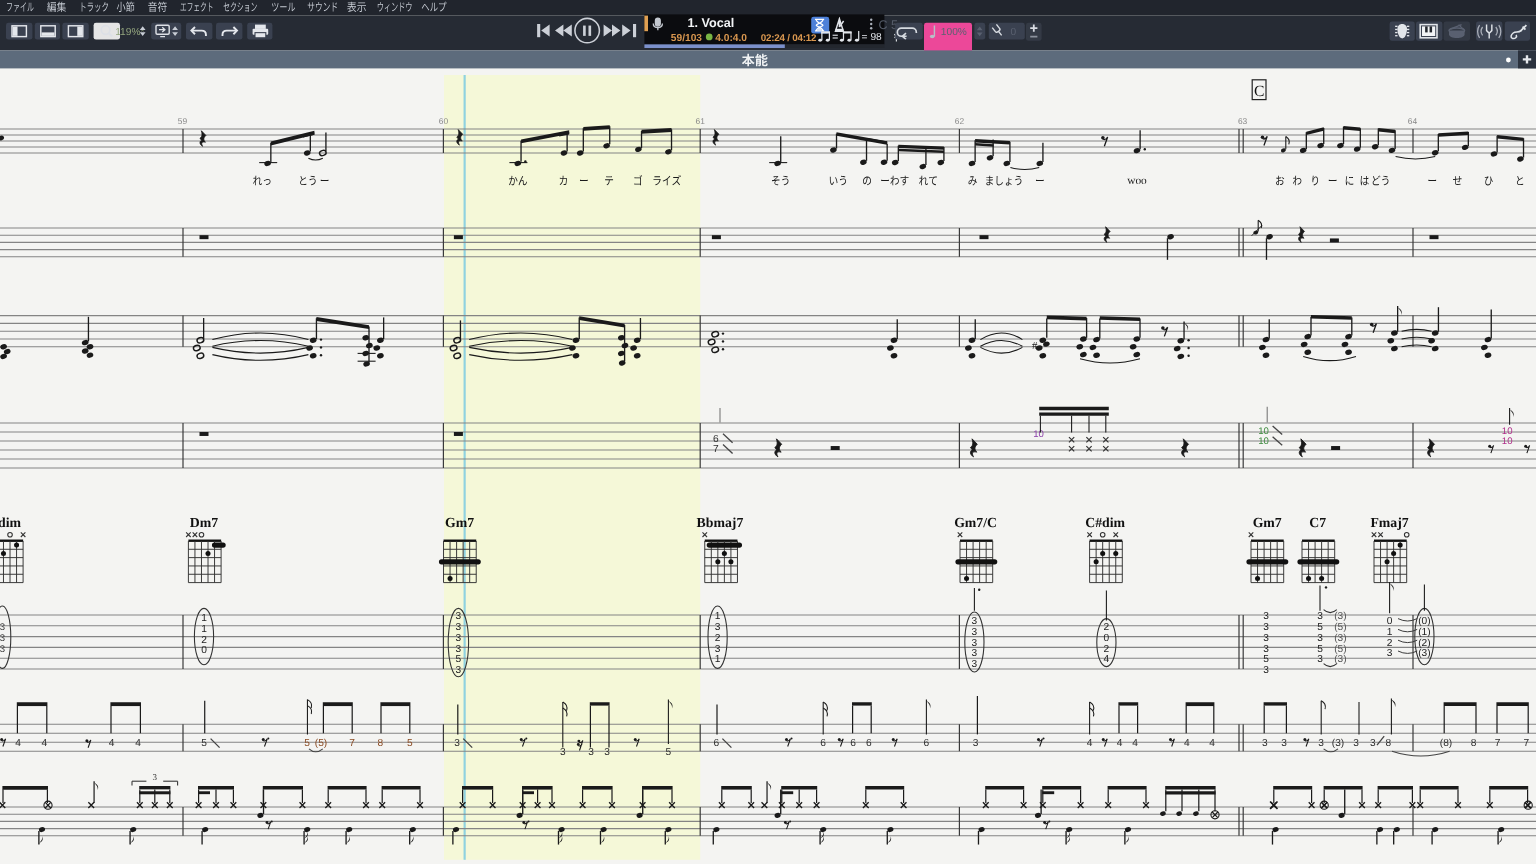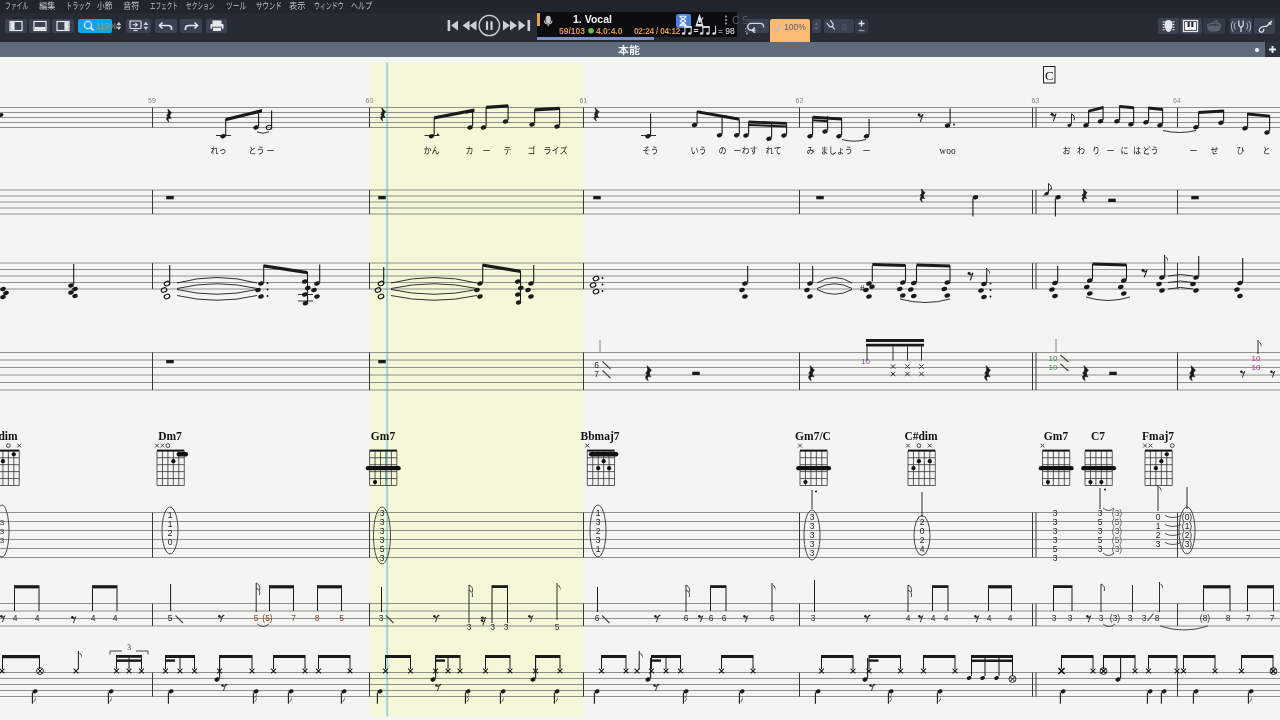--- a/index.html
+++ b/index.html
@@ -1097,21 +1097,21 @@
           <rect x="5.6" y="3.1" width="4" height="7.8" fill="#e4e7ec"></rect>
         </svg></div>
       <div style="position:absolute;left:28.5px;top:6px;width:21.5px;height:14px;background:#3a4150;border-radius:2px"><svg width="22" height="14" style="">
           <rect x="5" y="2.5" width="12" height="9" fill="none" stroke="#e4e7ec" stroke-width="1.2"></rect>
           <rect x="5.6" y="8" width="10.8" height="2.9" fill="#e4e7ec"></rect>
         </svg></div>
       <div style="position:absolute;left:52px;top:6px;width:21.5px;height:14px;background:#3a4150;border-radius:2px"><svg width="22" height="14" style="">
           <rect x="5" y="2.5" width="12" height="9" fill="none" stroke="#e4e7ec" stroke-width="1.2"></rect>
           <rect x="12.4" y="3.1" width="4" height="7.8" fill="#e4e7ec"></rect>
         </svg></div>
-      <div style="position:absolute;left:78px;top:6px;width:34px;height:14px;background:#0ea5e9;border-radius:2px"><svg width="46" height="14" style="">
+      <div style="position:absolute;left:78px;top:6px;width:22px;height:14px;background:#e5e5e5;border-radius:2px"><svg width="46" height="14" style="">
           <circle cx="10" cy="6" r="3.6" fill="none" stroke="#dde0e6" stroke-width="1.4"></circle>
           <path d="M12.5 8.5L15.5 11.5" stroke="#dde0e6" stroke-width="1.8"></path>
           <text x="18" y="10" font-family="Liberation Sans" font-size="8.5" fill="#93a57e">119%*</text>
           <path d="M38.5 6.0l2.4 -3.2l2.4 3.2z M38.5 7.8l2.4 3.2l2.4 -3.2z" fill="#c8cdd5"></path>
         </svg></div>
       <div style="position:absolute;left:126px;top:6px;width:25px;height:14px;background:#3a4150;border-radius:2px"><svg width="25" height="14" style="">
           <rect x="4" y="2" width="11" height="7.5" rx="1" fill="none" stroke="#dde0e6" stroke-width="1.2"></rect>
           <path d="M7.5 11.5h4" stroke="#dde0e6" stroke-width="1.2"></path>
           <path d="M6.5 5.7h4.5M9.2 3.8l2.2 1.9l-2.2 1.9" stroke="#dde0e6" stroke-width="1.1" fill="none"></path>
           <path d="M17.5 6.0l2.4 -3.2l2.4 3.2z M17.5 7.8l2.4 3.2l2.4 -3.2z" fill="#c8cdd5"></path>
@@ -1189,21 +1189,21 @@
           <text x="702" y="33.5" font-family="Liberation Sans" font-size="8.5" fill="#e2e5ea">= 98</text>
           <path d="M731 26.5v8M729.2 28.5l3.4 3M732.8 28.5l-3.4 3" stroke="#d8dbe0" stroke-width="1"></path>
         </svg></div>
       <div style="position:absolute;left:537px;top:0px;width:2.6px;height:13px;background:#e0a052"></div>
       <div style="position:absolute;left:537px;top:23.5px;width:200px;height:3.5px;background:#23272e"></div>
       <div style="position:absolute;left:537px;top:23.5px;width:117px;height:3.5px;background:#7b90cb"></div>
       <div style="position:absolute;left:745.5px;top:6px;width:23px;height:14px;background:#3a4150;border-radius:2px"><svg width="23" height="14" style="">
           <path d="M6 11.2h-0.8a3.4 3.4 0 0 1 0-6.8h9a3.4 3.4 0 0 1 3.4 3.4v0.6" fill="none" stroke="#d6dae0" stroke-width="1.4"></path>
           <path d="M9.5 11.2h-3.2M9 8.6l-3 2.6l3 2.6" fill="none" stroke="#d6dae0" stroke-width="1.4"></path>
         </svg></div>
-      <div style="position:absolute;left:770px;top:6px;width:40px;height:26px;background:#fdba74;border-radius:2px"><svg width="40" height="14" style="">
+      <div style="position:absolute;left:770px;top:6px;width:40px;height:26px;background:#ec4899;border-radius:2px"><svg width="40" height="14" style="">
           <g transform="translate(5,2.2) scale(1.1)" fill="#b9bec7">
             <ellipse cx="1.7" cy="8.4" rx="1.8" ry="1.35"></ellipse>
             <rect x="2.8" y="0" width="1.1" height="8.4"></rect>
           </g>
           <text x="14" y="10.5" font-family="Liberation Sans" font-size="8.5" fill="#5a6170">100%</text>
         </svg></div>
       <div style="position:absolute;left:811.5px;top:6px;width:9px;height:14px;background:#3a4150;border-radius:2px"><svg width="9" height="14" style="">
           <path d="M2 6.2l2.4 -3.2l2.4 3.2z M2 8l2.4 3.2l2.4 -3.2z" fill="#5a6170"></path>
         </svg></div>
       <div style="position:absolute;left:824px;top:6px;width:30px;height:14px;background:#3a4150;border-radius:2px"><svg width="30" height="14" style="">

